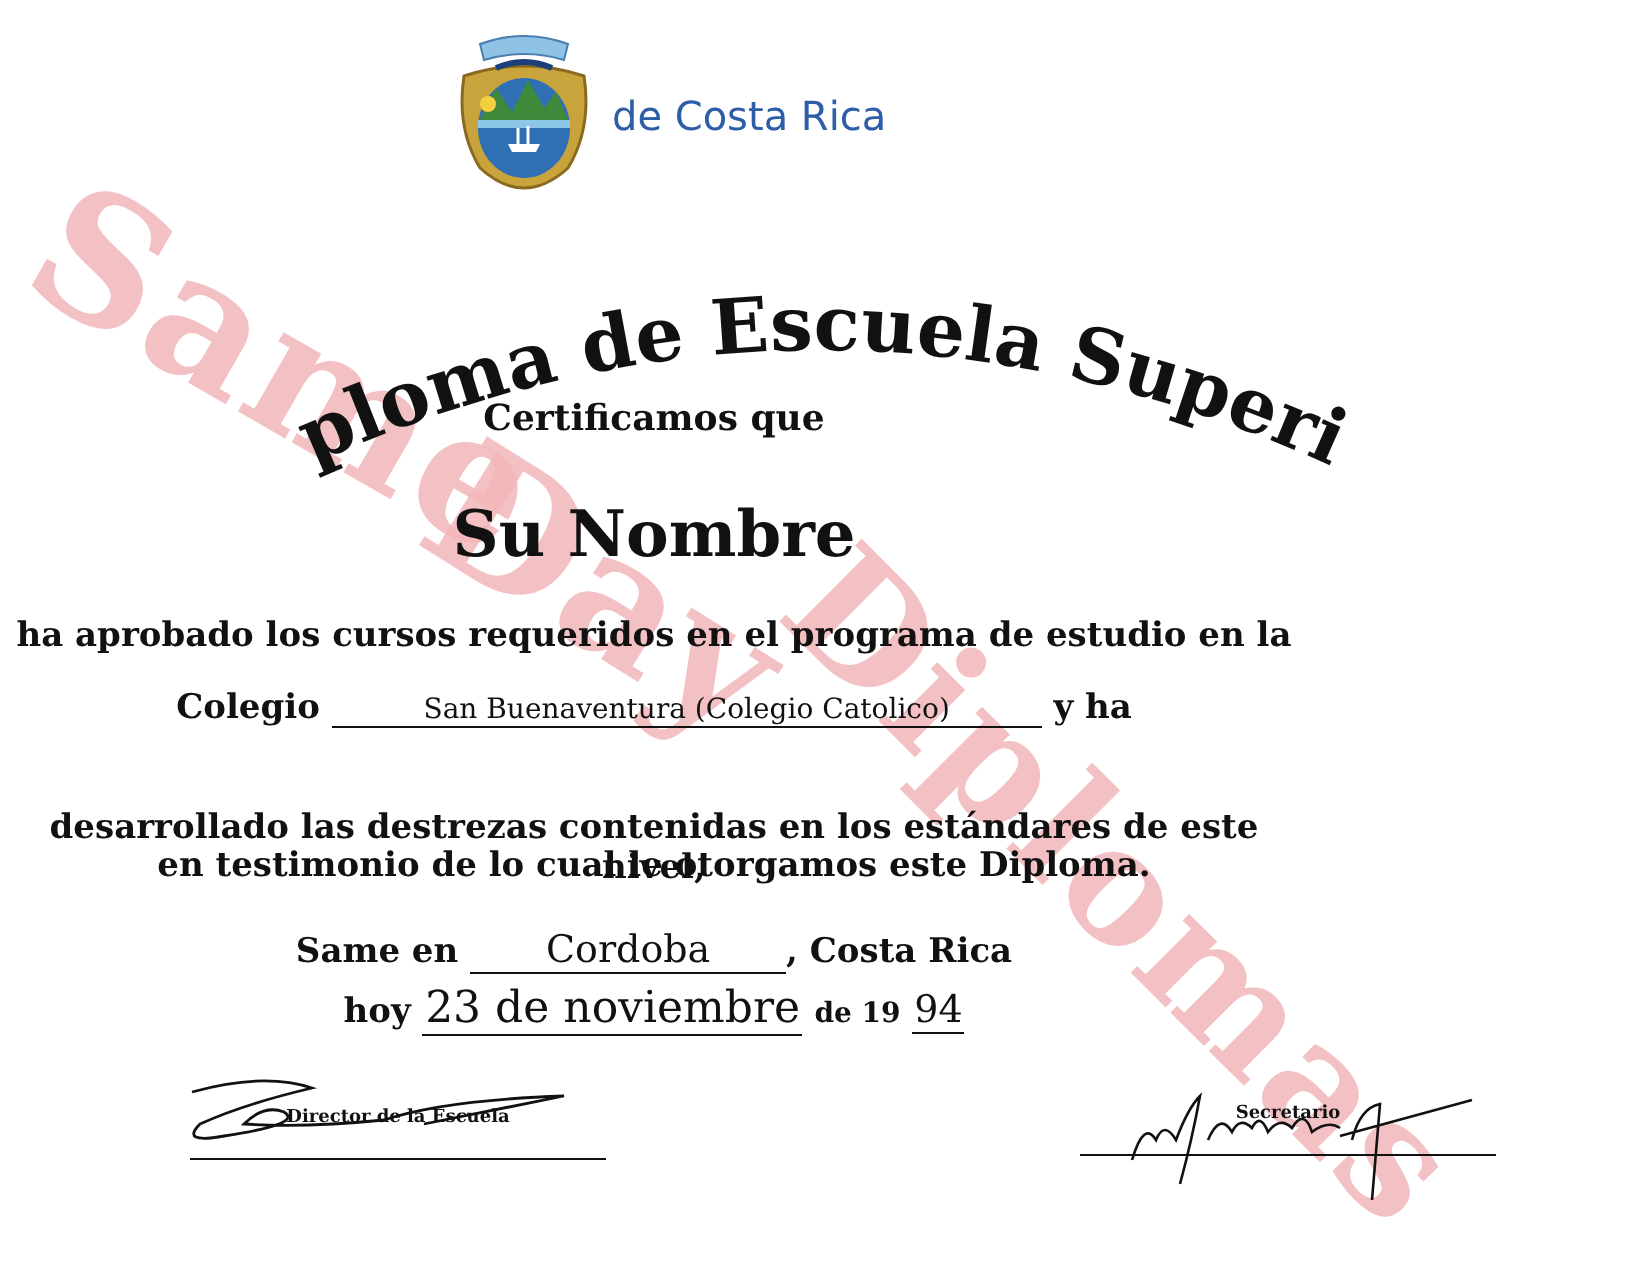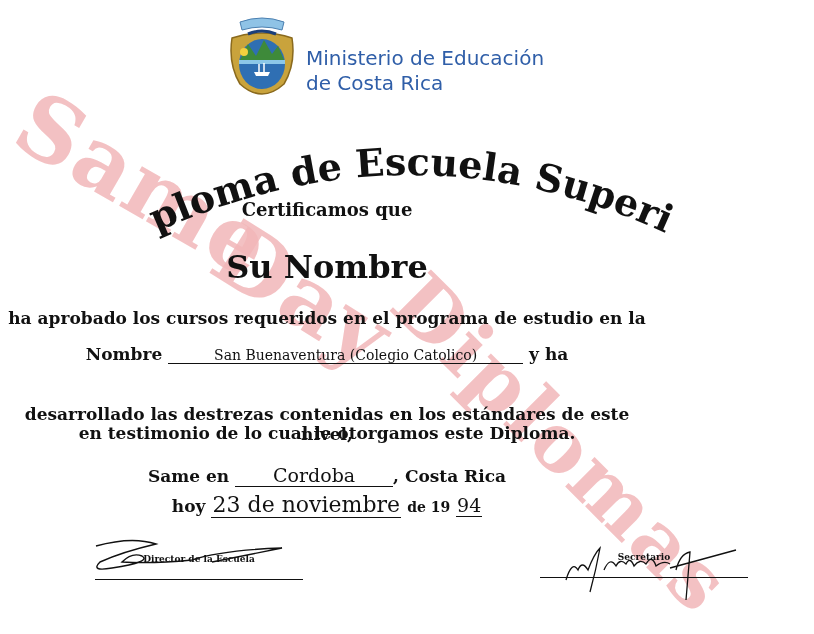--- a/index.html
+++ b/index.html
@@ -30,42 +30,41 @@
     <ellipse cx="36" cy="50" rx="23" ry="25" fill="#2f6fb3"></ellipse>
     <path d="M14 46 L22 30 L30 42 L38 26 L46 40 L52 32 L58 46 Z" fill="#3e8a3a"></path>
     <rect x="13" y="46" width="46" height="4" fill="#8cc7e8"></rect>
     <circle cx="18" cy="38" r="4" fill="#f4d03f"></circle>
     <path d="M28 58 L44 58 L42 62 L30 62 Z" fill="#ffffff"></path>
     <path d="M33 50 L33 58 M38 49 L38 58" stroke="#fff" stroke-width="1.5"></path>
     <path d="M22 20 Q36 14 50 20" stroke="#1c3f7a" stroke-width="3" fill="none"></path>
   </svg>
 </div>
 <div class="abs content ministry" style="left:306px; top:46px;">
-  <div>Ministerio de Educación</div>
   <div>de Costa Rica</div>
 </div>
 
 <div class="abs content" style="left:130px; top:125px; width:560px; height:120px;">
   <svg width="560" height="120" viewBox="0 0 560 120">
     <defs>
       <path id="arc" d="M20 110 Q280 -10 540 110" fill="none"></path>
     </defs>
     <text font-family="DejaVu Serif, serif" font-weight="bold" font-size="38" fill="#111" text-anchor="middle">
       <textPath href="#arc" startOffset="50%" id="title-text">Diploma de Escuela Superior</textPath>
     </text>
   </svg>
 </div>
 
 <div class="abs content line" style="top:199px; font-size:18px;">Certificamos que</div>
 <div class="abs content line" style="top:248px; font-size:32px;">Su Nombre</div>
 
 <div class="abs content line" style="top:308px;">ha aprobado los cursos requeridos en el programa de estudio en la</div>
 
 <div class="abs content line" style="top:344px;">
-  <span>Nombre</span>
+  <span>Colegio</span>
   <span class="fill" style="width:355px; font-size:14px;">San Buenaventura (Colegio Catolico)</span>
   <span>y ha</span>
 </div>
 
 <div class="abs content line" style="top:404px;">desarrollado las destrezas contenidas en los estándares de este nivel,</div>
 <div class="abs content line" style="top:423px;">en testimonio de lo cual le otorgamos este Diploma.</div>
 
 <div class="abs content line" style="top:452px;">
   <span>Same en</span>
   <span class="fill" style="width:158px; font-size:19px;margin-top:12px;">Cordoba</span><span>, Costa Rica</span>

